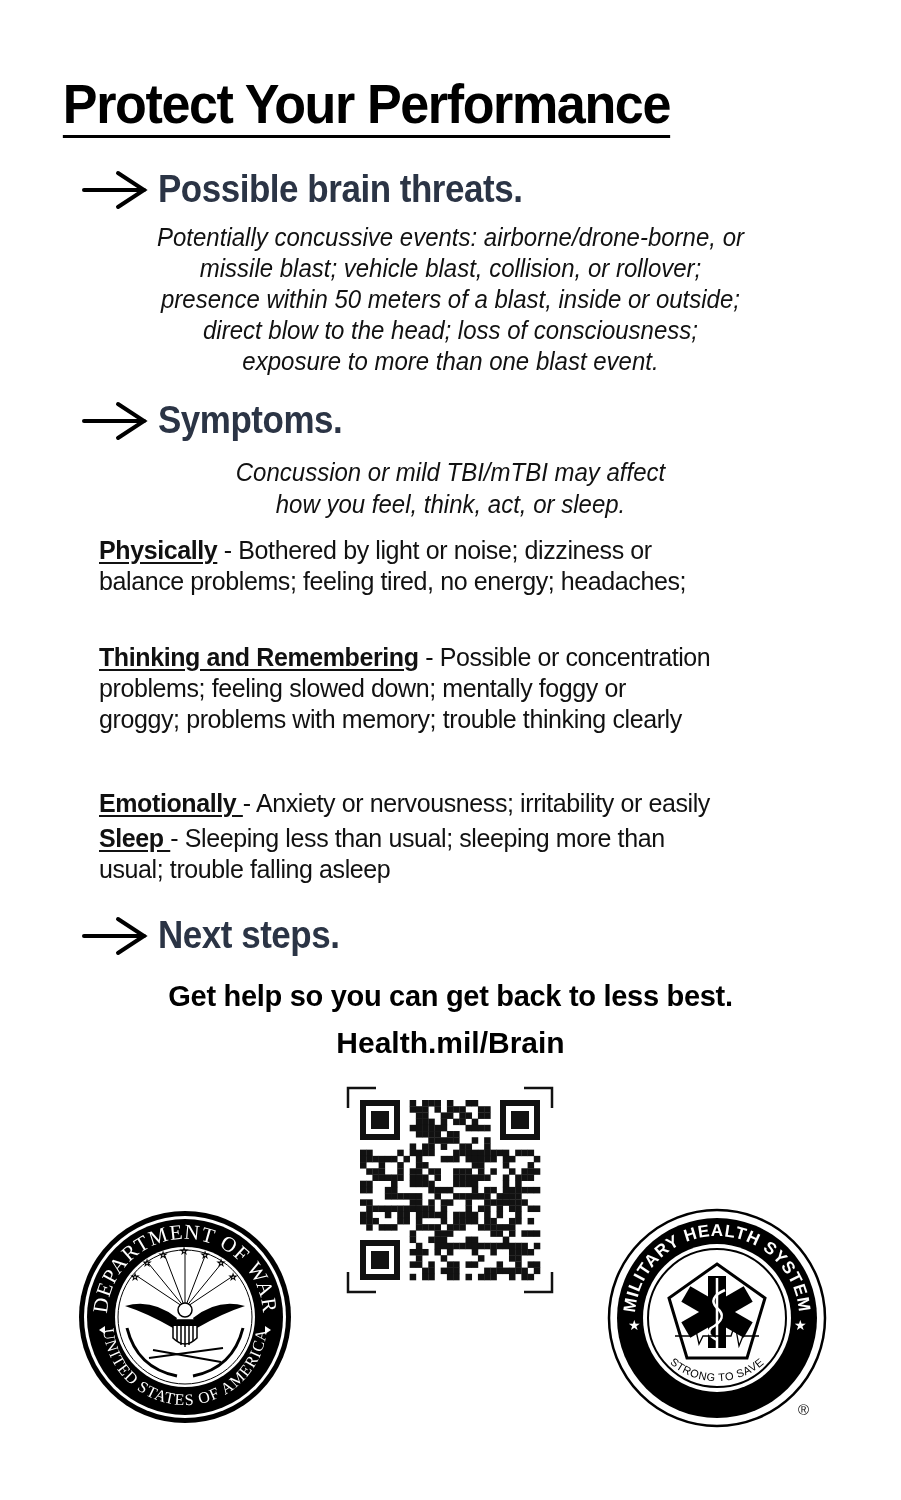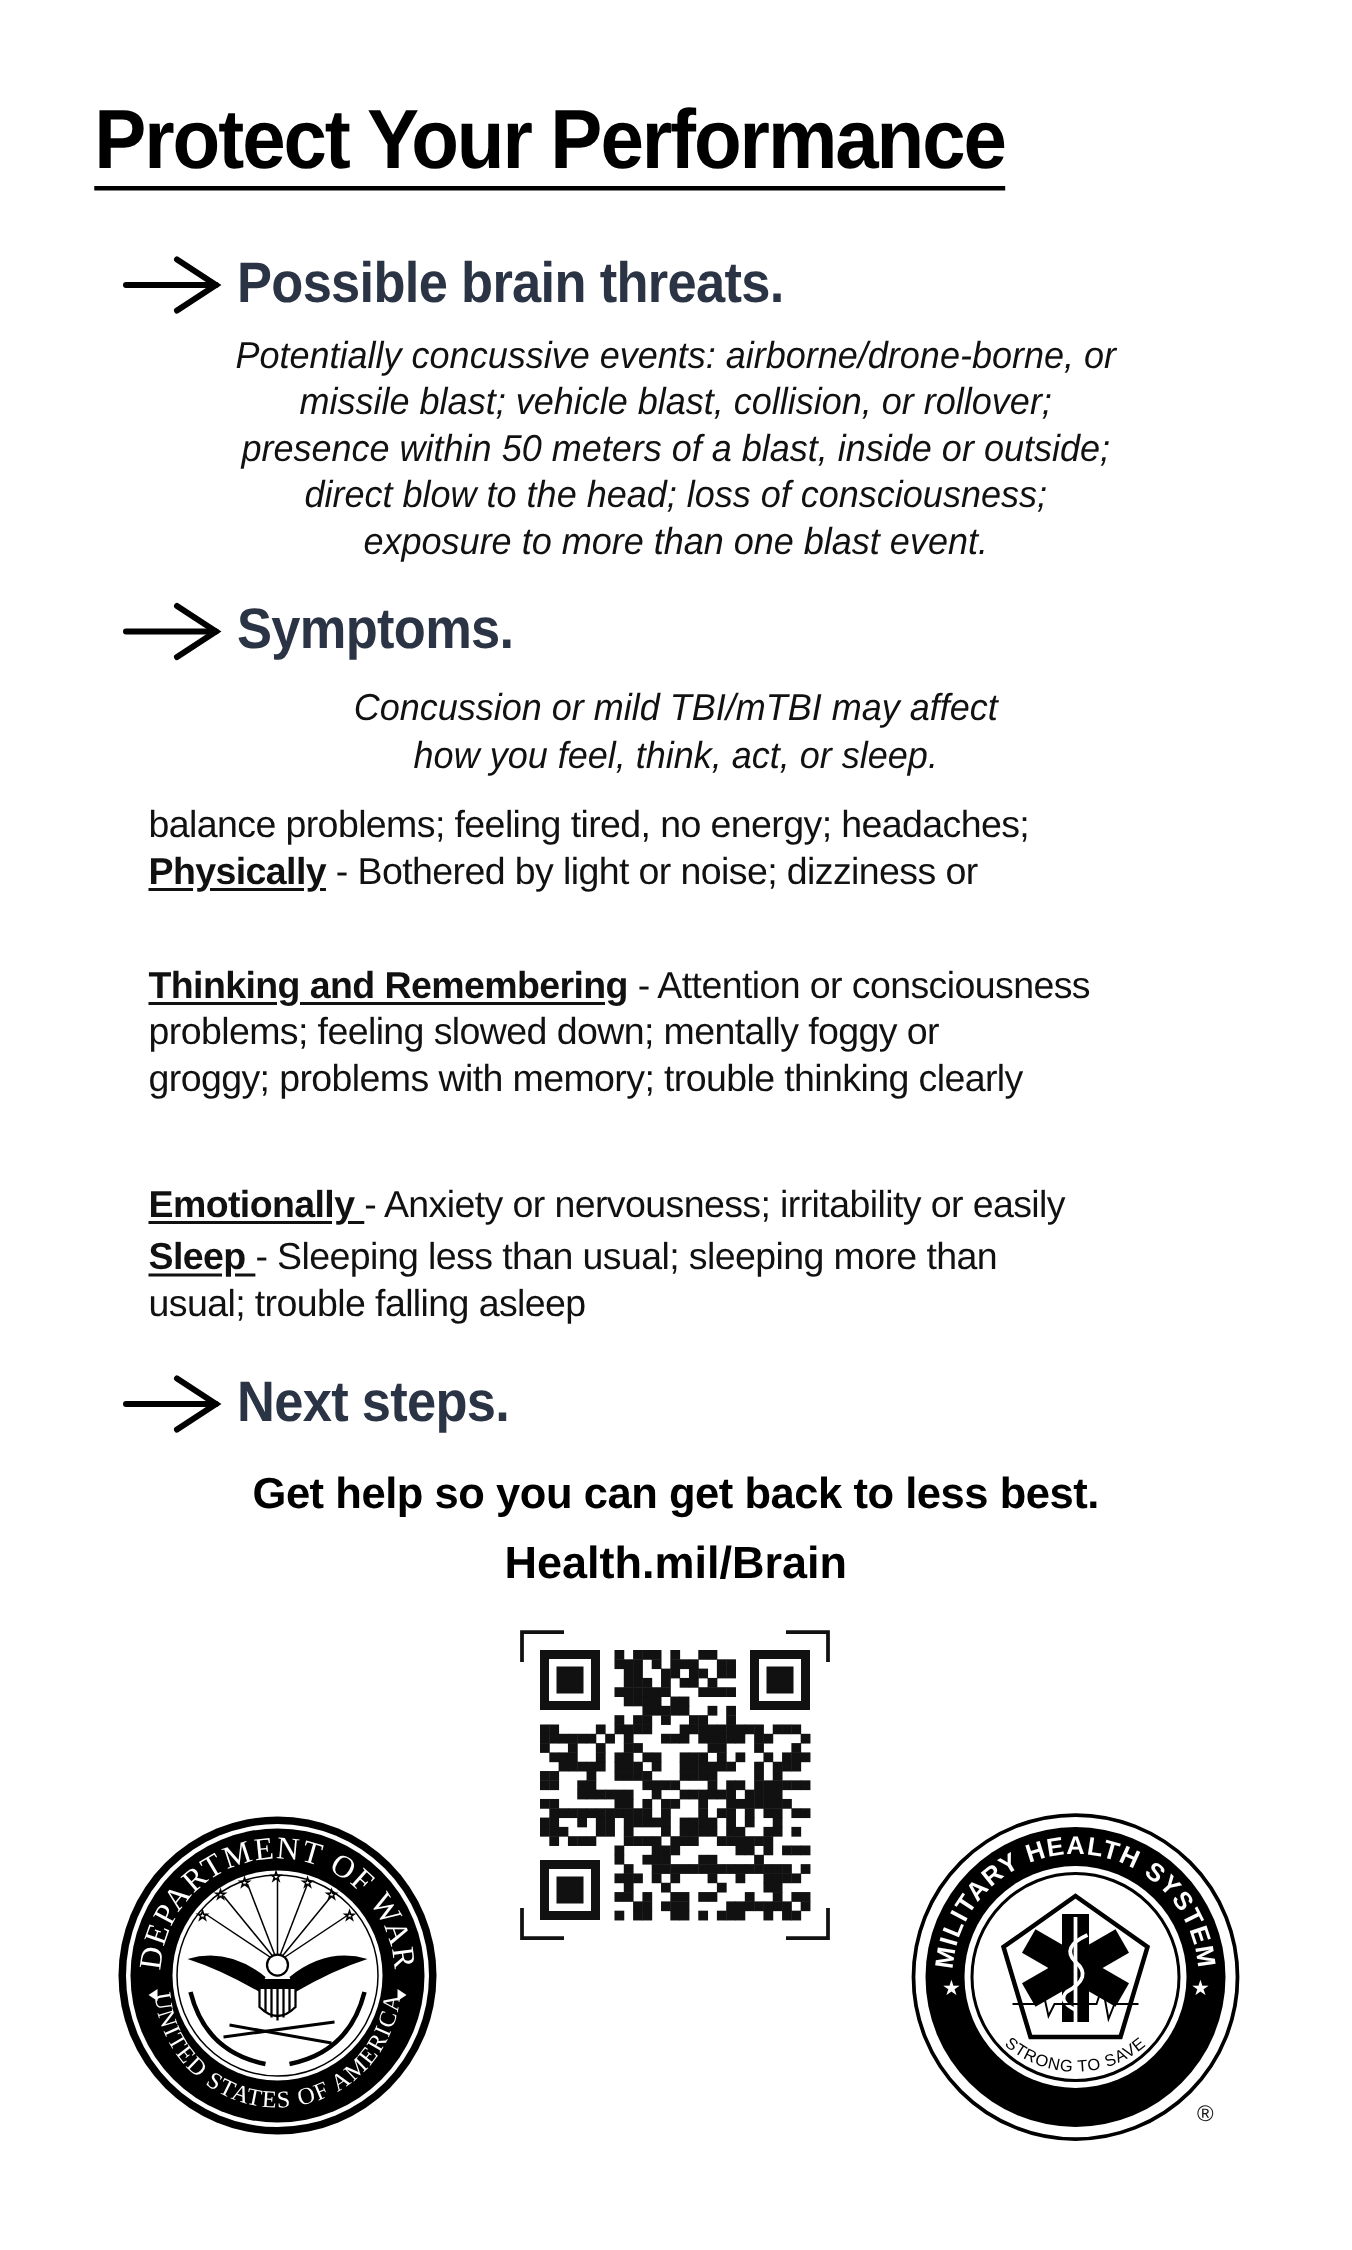--- a/index.html
+++ b/index.html
@@ -1,20 +1,20 @@
 <!DOCTYPE html>
 <html><head>
 <meta charset="utf-8">
 <style>
   * { box-sizing: border-box; margin: 0; padding: 0; }
   html, body { width: 901px; height: 1500px; background: #ffffff; overflow: hidden; }
   body { font-family: "Liberation Sans", sans-serif; color: #111111; position: relative; }
 
   .title {
-    position: absolute; left: 0; width: 732px; top: 58px;
+    position: absolute; left: 0; width: 732px; top: 69px;
     text-align: center; font-family: "Liberation Sans", sans-serif;
     font-weight: bold; font-size: 56px; letter-spacing: -1.5px;
     color: #000; line-height: 70px;
   }
   .title span { border-bottom: 3px solid #000; padding-bottom: 0px; display: inline-block; line-height: 62px; transform: scaleX(0.93); transform-origin: center; }
 
   .section-head {
     position: absolute; left: 82px; display: flex; align-items: center;
     color: #2b3445; font-weight: bold; font-size: 38px; letter-spacing: -0.5px;
     font-family: "Liberation Sans", sans-serif;
@@ -78,26 +78,26 @@
   </svg>
   <span class="label">Symptoms.</span>
 </div>
 
 <div class="italic-block" style="top:456px; line-height:32px;">
   <div>Concussion or mild TBI/mTBI may affect</div>
   <div>how you feel, think, act, or sleep.</div>
 </div>
 
 <div class="symptom" style="top:535px;">
+  <div><span class="term">Physically</span><span> - Bothered by light or noise; dizziness or</span></div>
   <div>balance problems; feeling tired, no energy; headaches;</div>
-  <div><span class="term">Physically</span><span> - Bothered by light or noise; dizziness or</span></div>
 </div>
 
 <div class="symptom" style="top:642px;">
-  <div><span class="term">Thinking and Remembering</span><span> - Attention or consciousness</span></div>
+  <div><span class="term">Thinking and Remembering</span><span> - Possible or concentration</span></div>
   <div>problems; feeling slowed down; mentally foggy or</div>
   <div>groggy; problems with memory; trouble thinking clearly</div>
 </div>
 
 <div class="symptom" style="top:748px;margin-top:40px;">
   <div><span class="term">Emotionally </span><span>- Anxiety or nervousness; irritability or easily</span></div>
 </div>
 
 <div class="symptom" style="top:823px;">
   <div><span class="term">Sleep </span><span>- Sleeping less than usual; sleeping more than</span></div>

